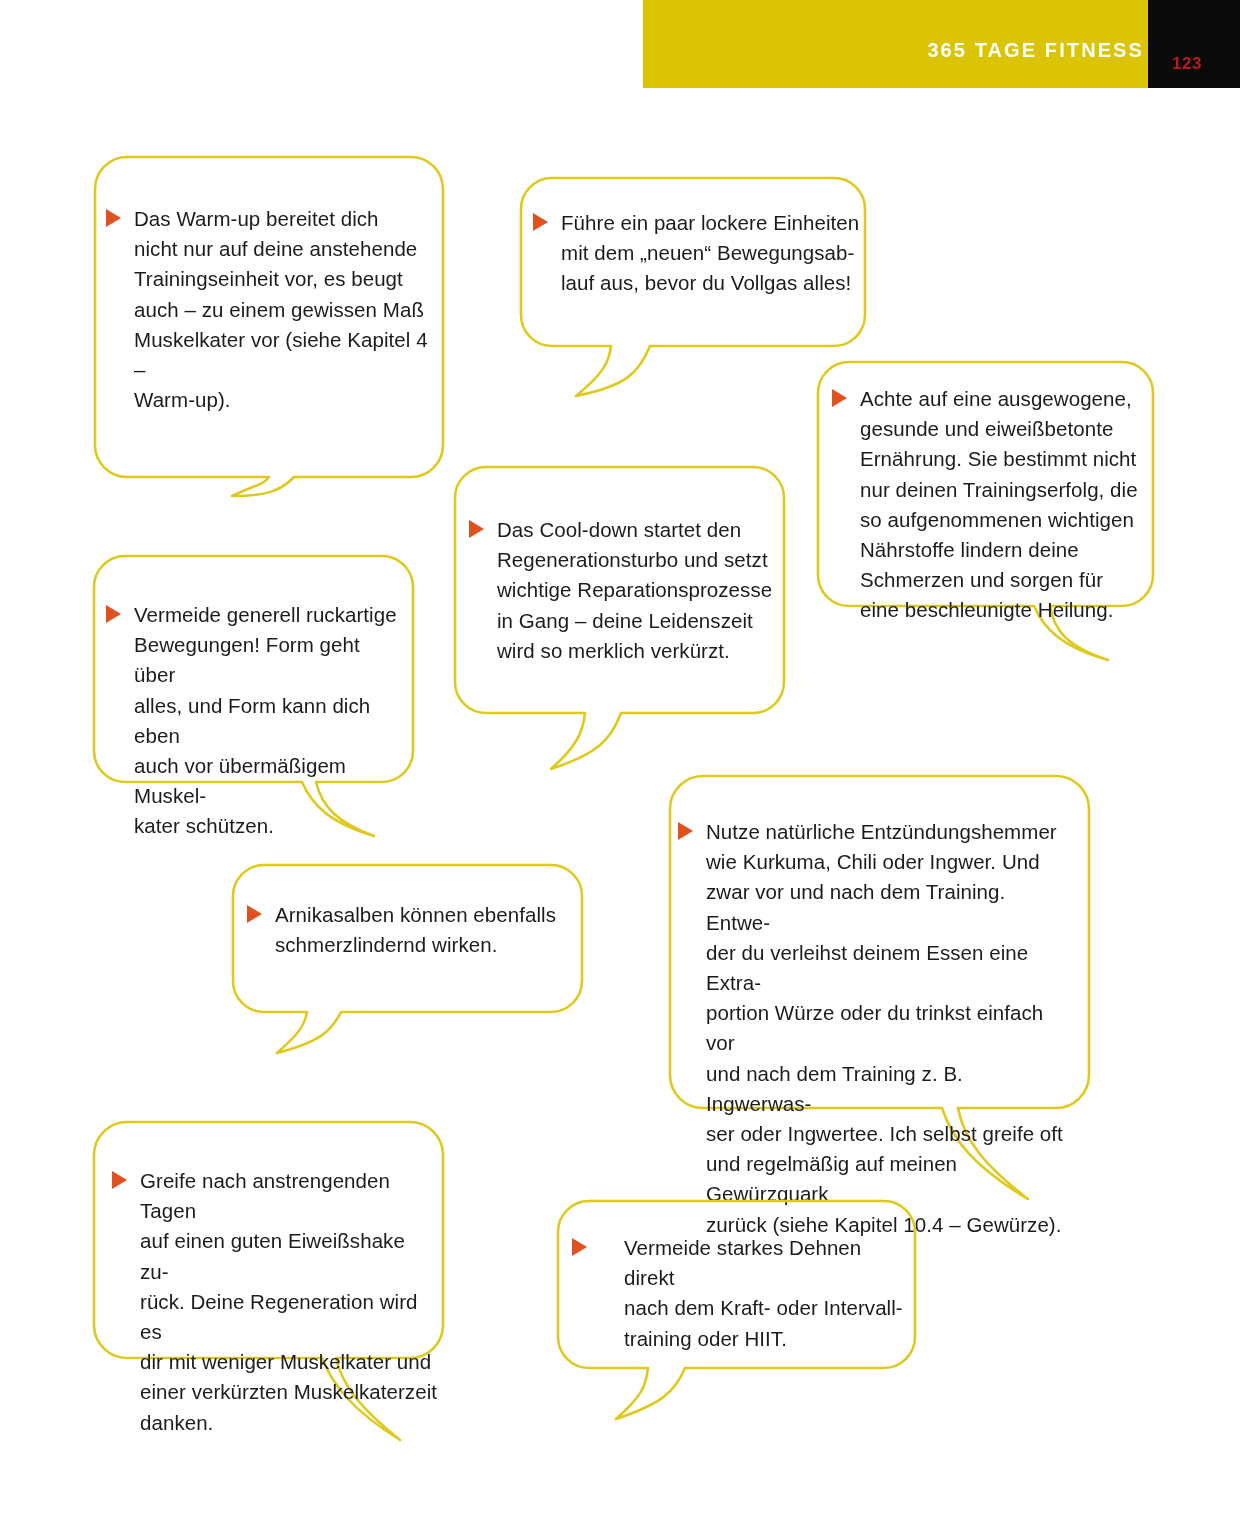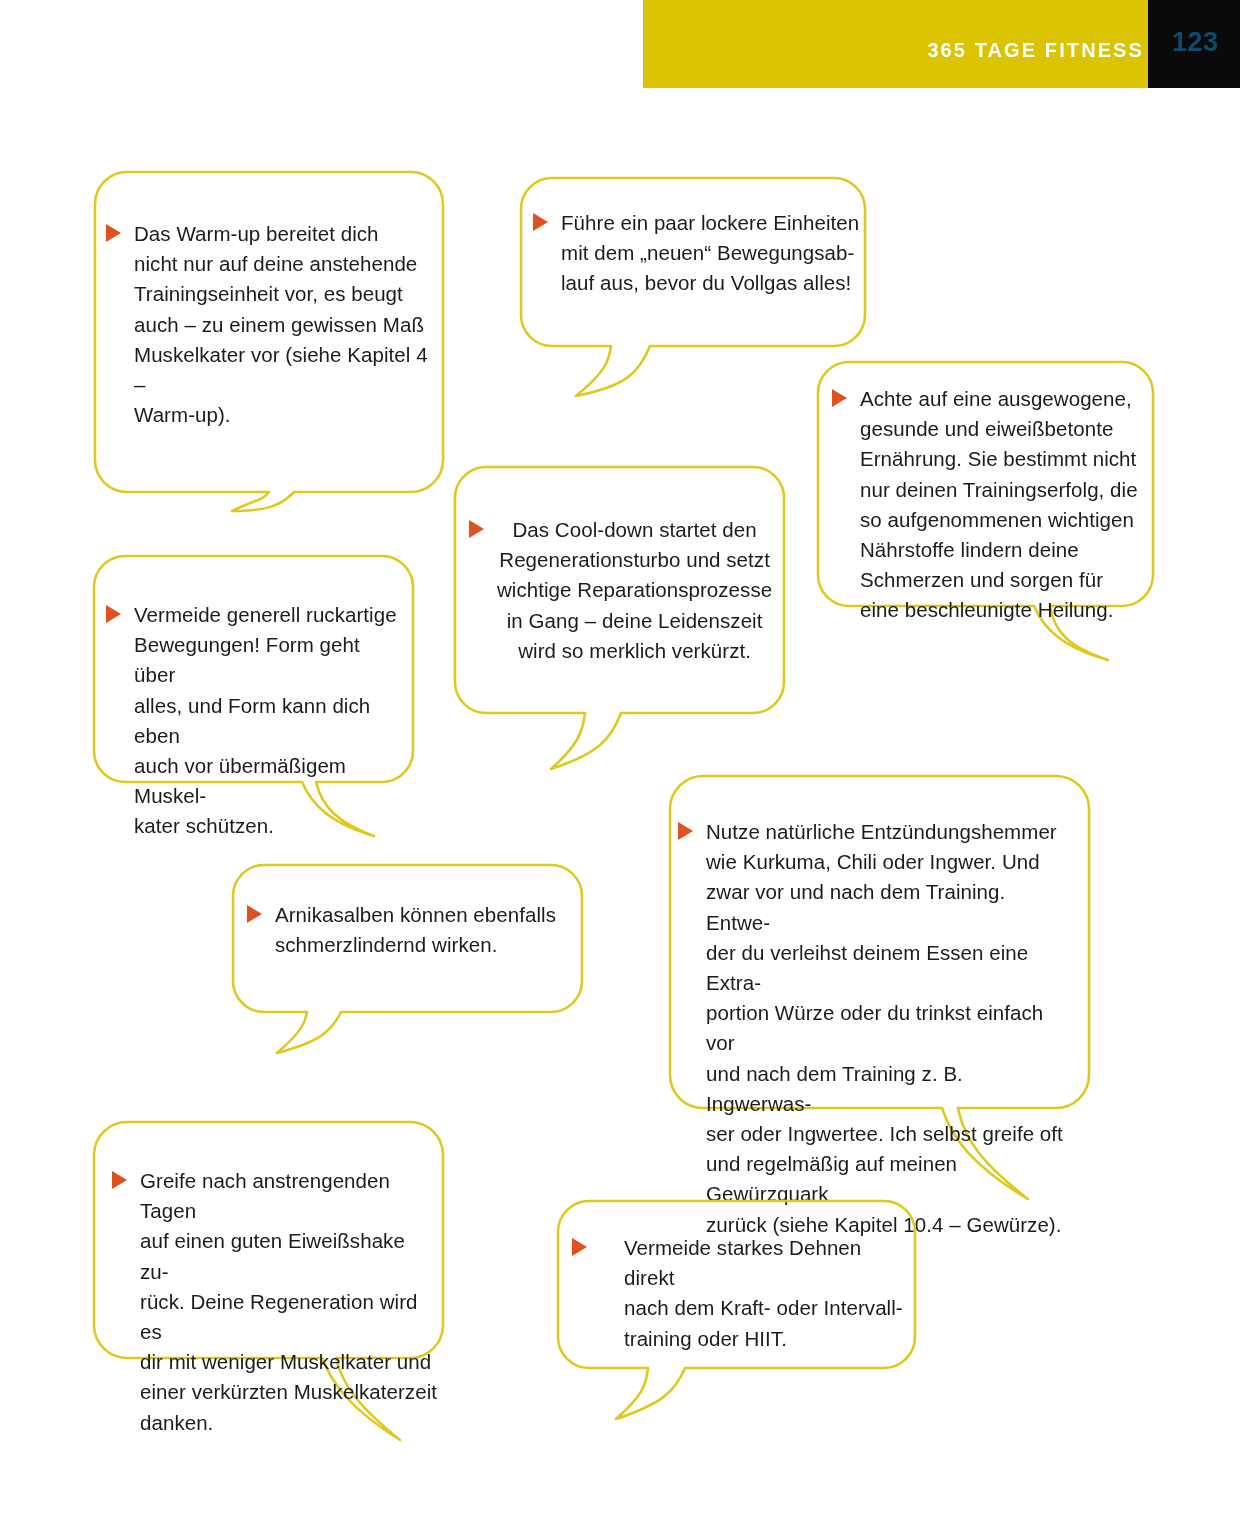--- a/index.html
+++ b/index.html
@@ -56,24 +56,24 @@
     font-size: 20px;
     font-weight: bold;
     letter-spacing: 2.1px;
     font-stretch: condensed;
     transform-origin: right center;
     white-space: nowrap;
   }
   .header-pageno {
     position: absolute;
     left: 529px;
-    top: 42px;
+    top: 64px;
     transform: translateY(-50%);
-    color: #0c4a6e;
-    font-size: 27px;
+    color: #b91c1c;
+    font-size: 17px;
     font-weight: bold;
     letter-spacing: 0.5px;
     white-space: nowrap;
   }
 
   
   .bubble {
     position: absolute;
   }
   .bubble svg {
@@ -111,21 +111,21 @@
 
 <div id="page">
 
   <div class="header-bar">
     <div class="header-yellow"></div>
     <div class="header-black"></div>
     <div class="header-title">365 TAGE FITNESS</div>
     <div class="header-pageno">123</div>
   </div>
 
-  <div class="bubble" style="left:94px; top:171px; width:350px; height:340px;">
+  <div class="bubble" style="left:94px; top:156px; width:350px; height:340px;">
     <svg width="350" height="340" viewBox="0 0 350 340" fill="none" aria-hidden="true">
       <path d="M33 1 H317 A32 32 0 0 1 349 33 V289 A32 32 0 0 1 317 321 H200
                C186 336 170 340 138 340
                C162 328 168 330 175 321
                H33 A32 32 0 0 1 1 289 V33 A32 32 0 0 1 33 1 Z" stroke="#E0C91E" stroke-width="2.6" stroke-linejoin="round" fill="none"></path>
     </svg>
     <div class="bubble-body" style="left:12px; top:48px; width:330px;">
       <span class="bullet-tri"></span>
       <div class="bubble-text">Das Warm-up bereitet dich
 nicht nur auf deine anstehende
@@ -188,21 +188,21 @@
     </div>
   </div>
 
   <div class="bubble" style="left:455px; top:466px; width:330px; height:305px;">
     <svg width="330" height="305" viewBox="0 0 330 305" fill="none" aria-hidden="true">
       <path d="M31 1 H298 A31 31 0 0 1 329 32 V216 A31 31 0 0 1 298 247 H166
                C156 274 142 288 96 303
                C122 280 128 266 130 247
                H31 A31 31 0 0 1 0 216 V32 A31 31 0 0 1 31 1 Z" stroke="#E0C91E" stroke-width="2.6" stroke-linejoin="round" fill="none"></path>
     </svg>
-    <div class="bubble-body" style="left:14px; top:49px; width:312px;text-align:center;">
+    <div class="bubble-body" style="left:14px; top:49px; width:312px;">
       <span class="bullet-tri"></span>
       <div class="bubble-text">Das Cool-down startet den
 Regenerationsturbo und setzt
 wichtige Reparationsprozesse
 in Gang – deine Leidenszeit
 wird so merklich verkürzt.</div>
     </div>
   </div>
 
   <div class="bubble" style="left:233px; top:864px; width:350px; height:190px;">

